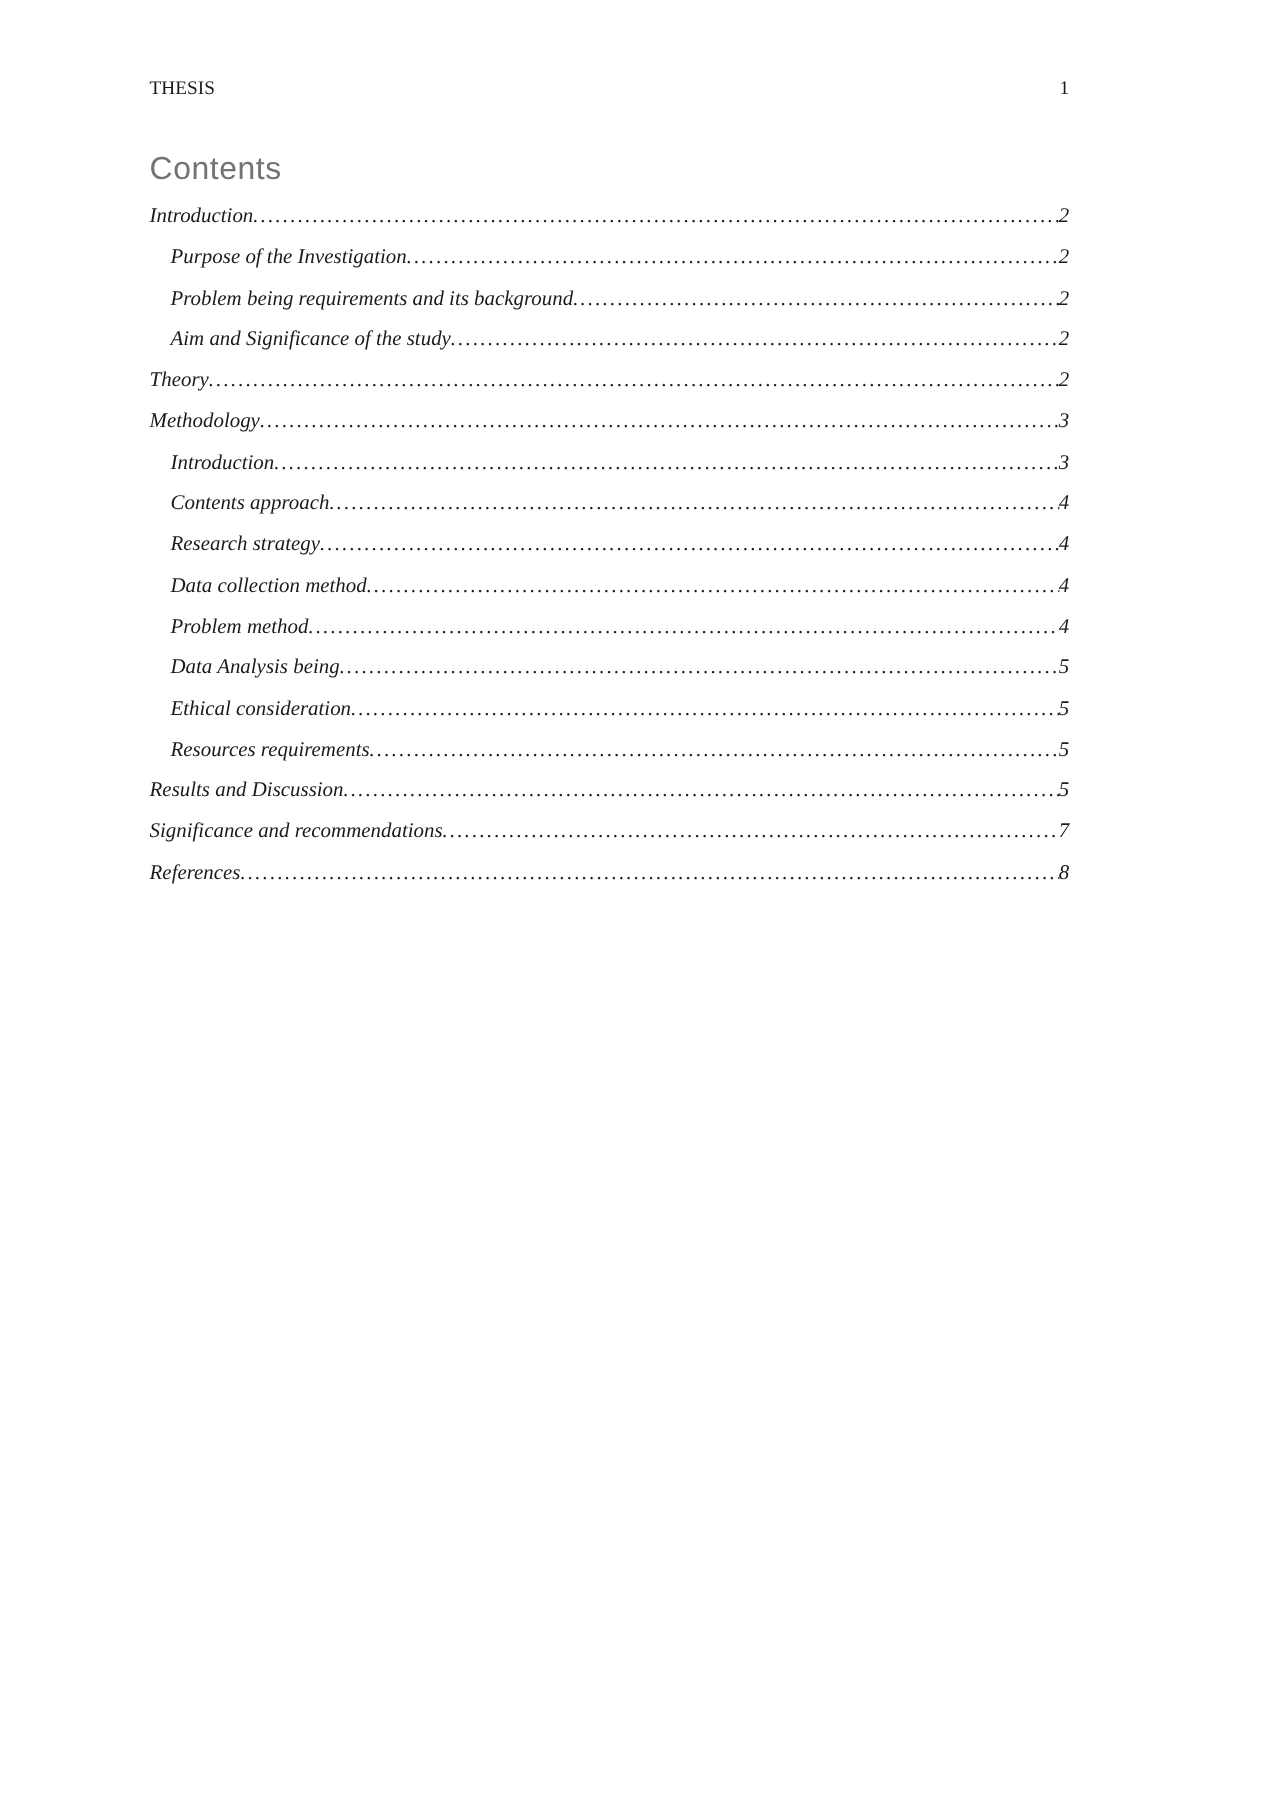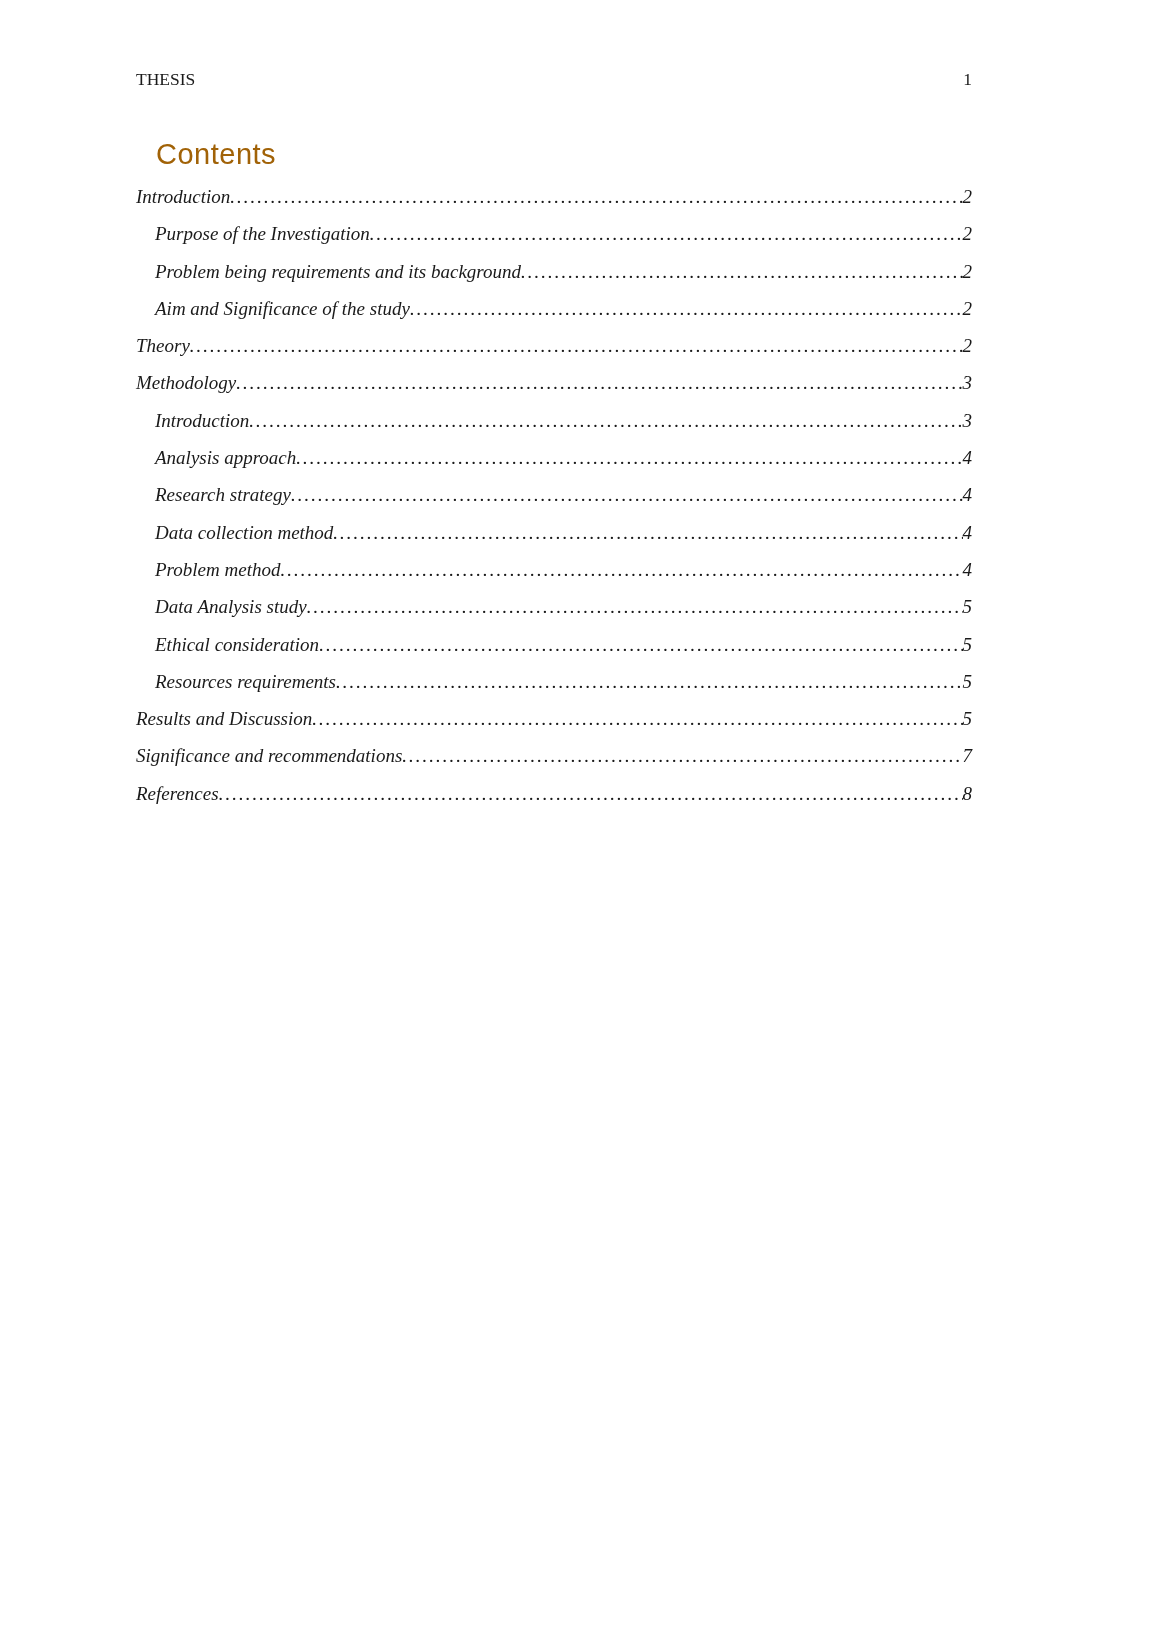--- a/index.html
+++ b/index.html
@@ -71,21 +71,21 @@
 </head>
 <body>
 
 <div class="page">
 
   <div class="page-header">
     <span>THESIS</span>
     <span>1</span>
   </div>
 
-  <h1 class="contents-title" style="color: #a16207; margin-left: 20px;">Contents</h1>
+  <h1 class="contents-title" style="color: #737373;">Contents</h1>
 
   <div class="toc">
 
       <div class="toc-row level-1">
         <span class="toc-label">Introduction</span>
         <span class="toc-dots"></span>
         <span class="toc-page">2</span>
       </div>
 
       <div class="toc-row level-2">
@@ -118,21 +118,21 @@
         <span class="toc-page">3</span>
       </div>
 
       <div class="toc-row level-2">
         <span class="toc-label">Introduction</span>
         <span class="toc-dots"></span>
         <span class="toc-page">3</span>
       </div>
 
       <div class="toc-row level-2">
-        <span class="toc-label">Analysis approach</span>
+        <span class="toc-label">Contents approach</span>
         <span class="toc-dots"></span>
         <span class="toc-page">4</span>
       </div>
 
       <div class="toc-row level-2">
         <span class="toc-label">Research strategy</span>
         <span class="toc-dots"></span>
         <span class="toc-page">4</span>
       </div>
 
@@ -142,21 +142,21 @@
         <span class="toc-page">4</span>
       </div>
 
       <div class="toc-row level-2">
         <span class="toc-label">Problem method</span>
         <span class="toc-dots"></span>
         <span class="toc-page">4</span>
       </div>
 
       <div class="toc-row level-2">
-        <span class="toc-label">Data Analysis study</span>
+        <span class="toc-label">Data Analysis being</span>
         <span class="toc-dots"></span>
         <span class="toc-page">5</span>
       </div>
 
       <div class="toc-row level-2">
         <span class="toc-label">Ethical consideration</span>
         <span class="toc-dots"></span>
         <span class="toc-page">5</span>
       </div>
 

